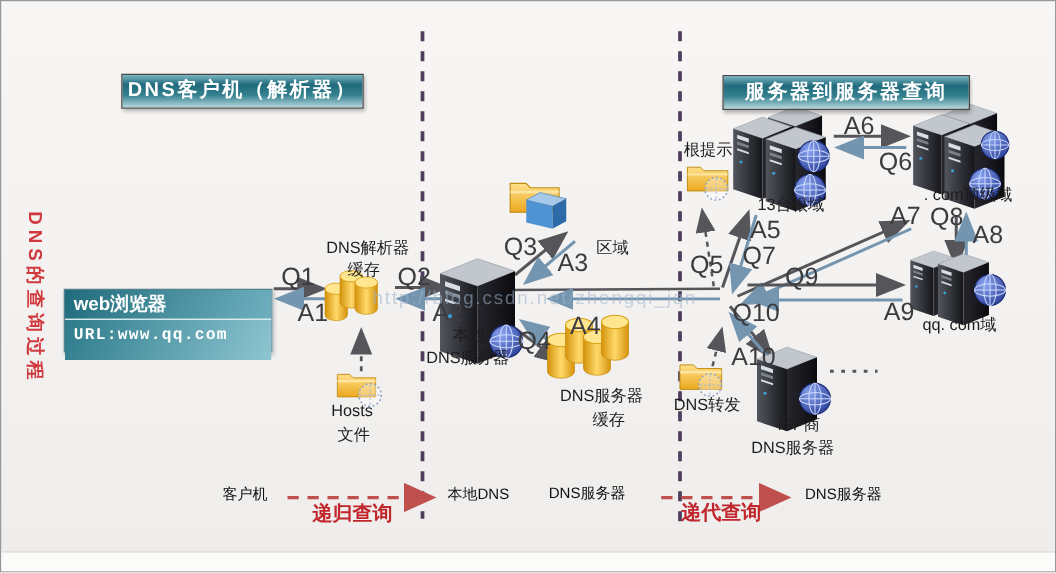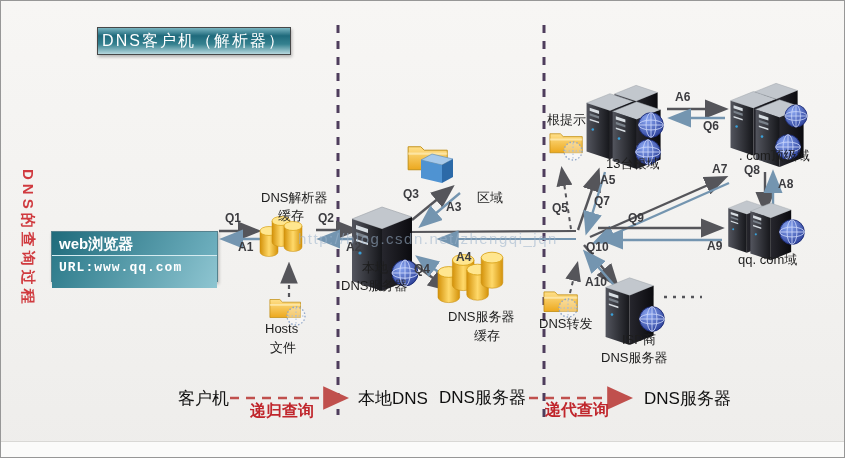--- a/index.html
+++ b/index.html
@@ -2,36 +2,36 @@
 <html><head>
 <meta charset="utf-8">
 <style>
   html,body{margin:0;padding:0;background:#fff;}
   #stage{position:relative;width:845px;height:458px;box-sizing:border-box;
     background:linear-gradient(180deg,#f7f6f4 0%,#f2f1ef 60%,#eeedeb 100%);
     border:1px solid #979797;overflow:hidden;
     font-family:"Liberation Sans","DejaVu Sans",sans-serif;}
   #wires{position:absolute;left:0;top:0;width:845px;height:458px;}
   .hdr{position:absolute;height:26px;line-height:26px;text-align:center;color:#fff;
-    font-weight:normal;font-size:16px;letter-spacing:2px;white-space:nowrap;
+    font-weight:bold;font-size:16px;letter-spacing:2px;white-space:nowrap;
     background:linear-gradient(180deg,#7ab5c1 0%,#1f6a7c 30%,#35818f 62%,#b7d8de 100%);
-    border:1px solid #474747;box-shadow:1px 2px 3px rgba(0,0,0,.28);}
+    border:1px solid #474747;box-shadow:1px 2px 3px rgba(0,0,0,.28);margin-top:32px;}
   .side-label{position:absolute;transform:rotate(90deg);transform-origin:0 0;
     font-weight:bold;color:#d03a3f;font-size:15px;letter-spacing:4px;white-space:nowrap;}
   .browser{position:absolute;left:50px;top:209px;width:165px;height:49px;
     border:1px solid #55828e;box-shadow:1px 2px 3px rgba(0,0,0,.25);margin-top:21px;}
   .browser .r1{height:24px;line-height:24px;padding-left:7px;color:#fff;font-weight:bold;
     font-size:15px;background:linear-gradient(115deg,#206c7c,#6fb0bf);
     border-bottom:1px solid #d5ebf0;box-sizing:border-box;}
   .browser .r2{height:32px;line-height:24px;padding-left:7px;color:#fff;font-weight:bold;
     font-size:13px;font-family:"Liberation Mono","DejaVu Sans Mono",monospace;
     letter-spacing:1px;background:linear-gradient(115deg,#2d7b8b,#8ec5d1);}
   .lbl{position:absolute;font-size:13px;color:#1d1d1d;white-space:nowrap;}
-  .qa{position:absolute;font-size:12px;color:#3c3c40;white-space:nowrap;font-weight:bold;}
-  .lg{position:absolute;font-size:17px;color:#111;white-space:nowrap;}
+  .qa{position:absolute;font-size:20px;color:#3c3c40;white-space:nowrap;}
+  .lg{position:absolute;font-size:12px;color:#111;white-space:nowrap;}
   .lgr{position:absolute;font-size:16px;font-weight:bold;color:#c0262c;white-space:nowrap;}
   .wm{position:absolute;left:297px;top:229px;font-size:15px;color:#9db4cc;opacity:.55;
     letter-spacing:1.5px;white-space:nowrap;}
   .strip{position:absolute;left:0;right:0;bottom:0;height:15px;background:#fbfbfa;
     border-top:1px solid #d9d8d5;}
 </style>
 </head>
 <body>
 
 <div id="stage">
@@ -188,20 +188,21 @@
       <use href="#folder" transform="scale(0.98)"></use>
         <use href="#dotglobe" x="25" y="21"></use>
     </g>
     <g>
       <use href="#tower" transform="translate(603,272) scale(0.8)"></use>
       <use href="#globe" transform="translate(651,318) scale(0.95)"></use>
     </g>
   </svg>
 
   <div class="hdr" style="left:96px;top:26px;width:192px;">DNS客户机（解析器）</div>
+  <div class="hdr" style="left:577px;top:27px;width:196px;">服务器到服务器查询</div>
 
   <div class="side-label" style="left:36px;top:168px;">DNS的查询过程</div>
 
   <div class="wm">http://blog.csdn.net/zhengqi_jqn</div>
 
   <div class="browser">
     <div class="r1">web浏览器</div>
     <div class="r2">URL:www.qq.com</div>
   </div>
 

